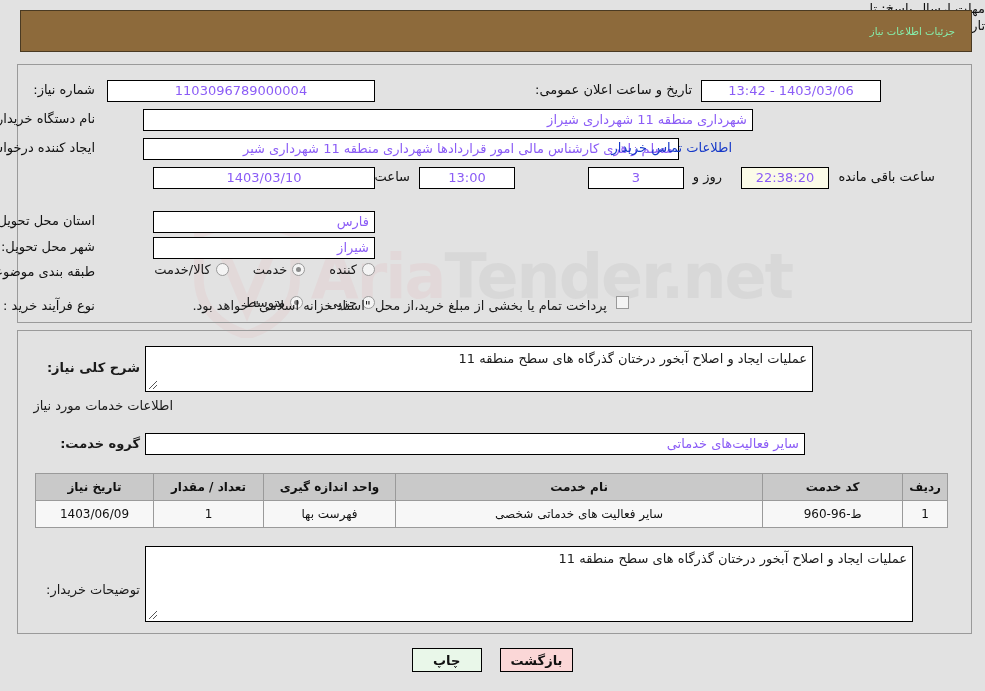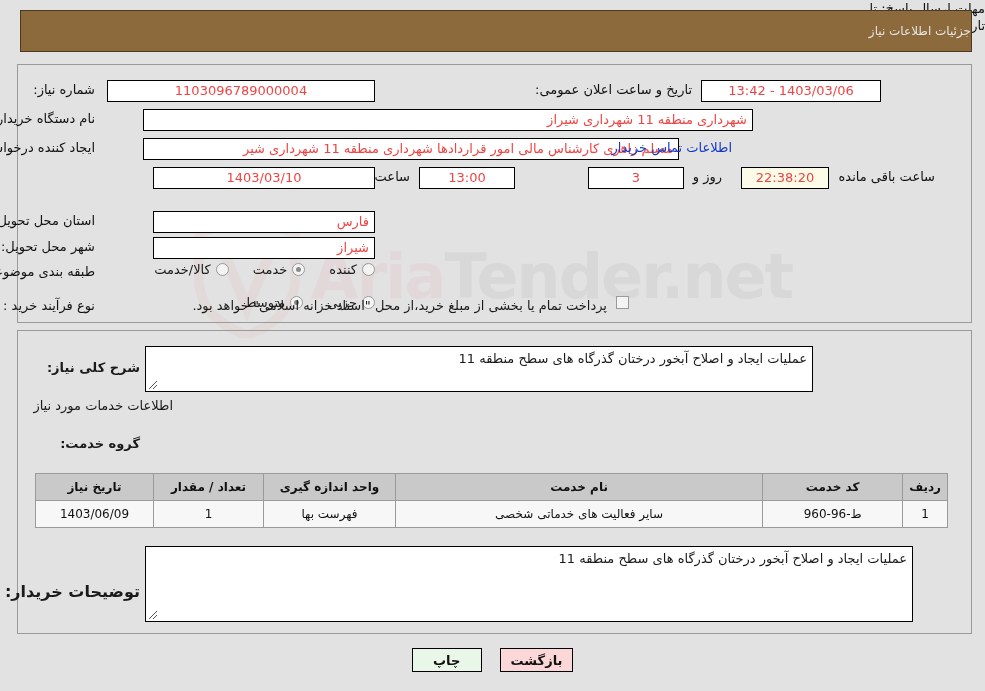--- a/index.html
+++ b/index.html
@@ -35,21 +35,21 @@
   
   .titlebar {
     position: absolute; left: 20px; top: 10px;
     width: 952px; height: 42px;
     background: #8d6a3b;
     border: 1px solid #4a3a22;
     display: flex; align-items: center; justify-content: flex-start;
     z-index: 3;
   }
   .titlebar .t {
-    color: #e5e5e5; font-size: 12px; white-space: nowrap;
+    color: #86efac; font-size: 10px; padding-right: 16px; white-space: nowrap;
   }
 
   
   .panel {
     position: absolute;
     border: 1px solid #9a9a9a;
     background: transparent;
     z-index: 2;
   }
   #panel-top { left: 17px; top: 64px; width: 955px; height: 259px; }
@@ -63,21 +63,21 @@
     z-index: 4;
   }
   .lbl { color: #111; font-size: 13px; }
   .fld {
     background: #ffffff;
     border: 1px solid #000000;
     height: 22px;
     line-height: 20px;
     padding: 0 5px;
     font-size: 13px;
-    color: #ef4444;
+    color: #8b5cf6;
     overflow: hidden;
     text-overflow: clip;
     white-space: nowrap;
   }
   .fld.center { text-align: center; }
   .fld.right { text-align: right; }
   .fld.cream { background: #fbfbe8; }
 
   
   #r-need-label   { right: 890px; top: 82px; }
@@ -165,21 +165,21 @@
     font-size: 12px; font-weight: bold; color: #111;
     height: 27px; padding: 0 6px; text-align: center; white-space: nowrap;
   }
   #tbl td {
     background: #f7f7f7; border: 1px solid #9a9a9a;
     font-size: 12px; color: #111; height: 27px; padding: 0 6px;
     text-align: center; white-space: nowrap;
   }
 
   
-  #r-notes-label { position: absolute; right: 845px; top: 582px; font-weight: bold; font-size: 16px; z-index: 4; }
+  #r-notes-label { position: absolute; right: 845px; top: 582px; font-weight: normal; font-size: 13px; z-index: 4; }
   #f-notes {
     position: absolute; right: 72px; top: 546px; width: 768px; height: 76px;
     background: #fff; border: 1px solid #000; padding: 3px 5px;
     font-size: 13px; line-height: 17px; text-align: right; z-index: 4; overflow: hidden;
   }
 
   
   #btns {
     position: absolute; left: 0; right: 0; top: 648px;
     display: flex; justify-content: center; gap: 18px; z-index: 4;
@@ -300,20 +300,21 @@
   <div id="f-desc">
     <span>عملیات ایجاد و اصلاح آبخور درختان گذرگاه های سطح منطقه 11</span>
     <svg class="resize-grip" viewBox="0 0 10 10">
       <path d="M9 1 L1 9 M9 5 L5 9" stroke="#555" stroke-width="1" fill="none"></path>
     </svg>
   </div>
 
   <div id="h-services">اطلاعات خدمات مورد نیاز</div>
 
   <div id="r-group-label">گروه خدمت:</div>
+  <div class="fld right" id="f-group">سایر فعالیت‌های خدماتی</div>
 
   <table id="tbl">
     <thead>
       <tr>
         <th style="width:42px">ردیف</th>
         <th style="width:140px">کد خدمت</th>
         <th>نام خدمت</th>
         <th style="width:132px">واحد اندازه گیری</th>
         <th style="width:110px">تعداد / مقدار</th>
         <th style="width:118px">تاریخ نیاز</th>

